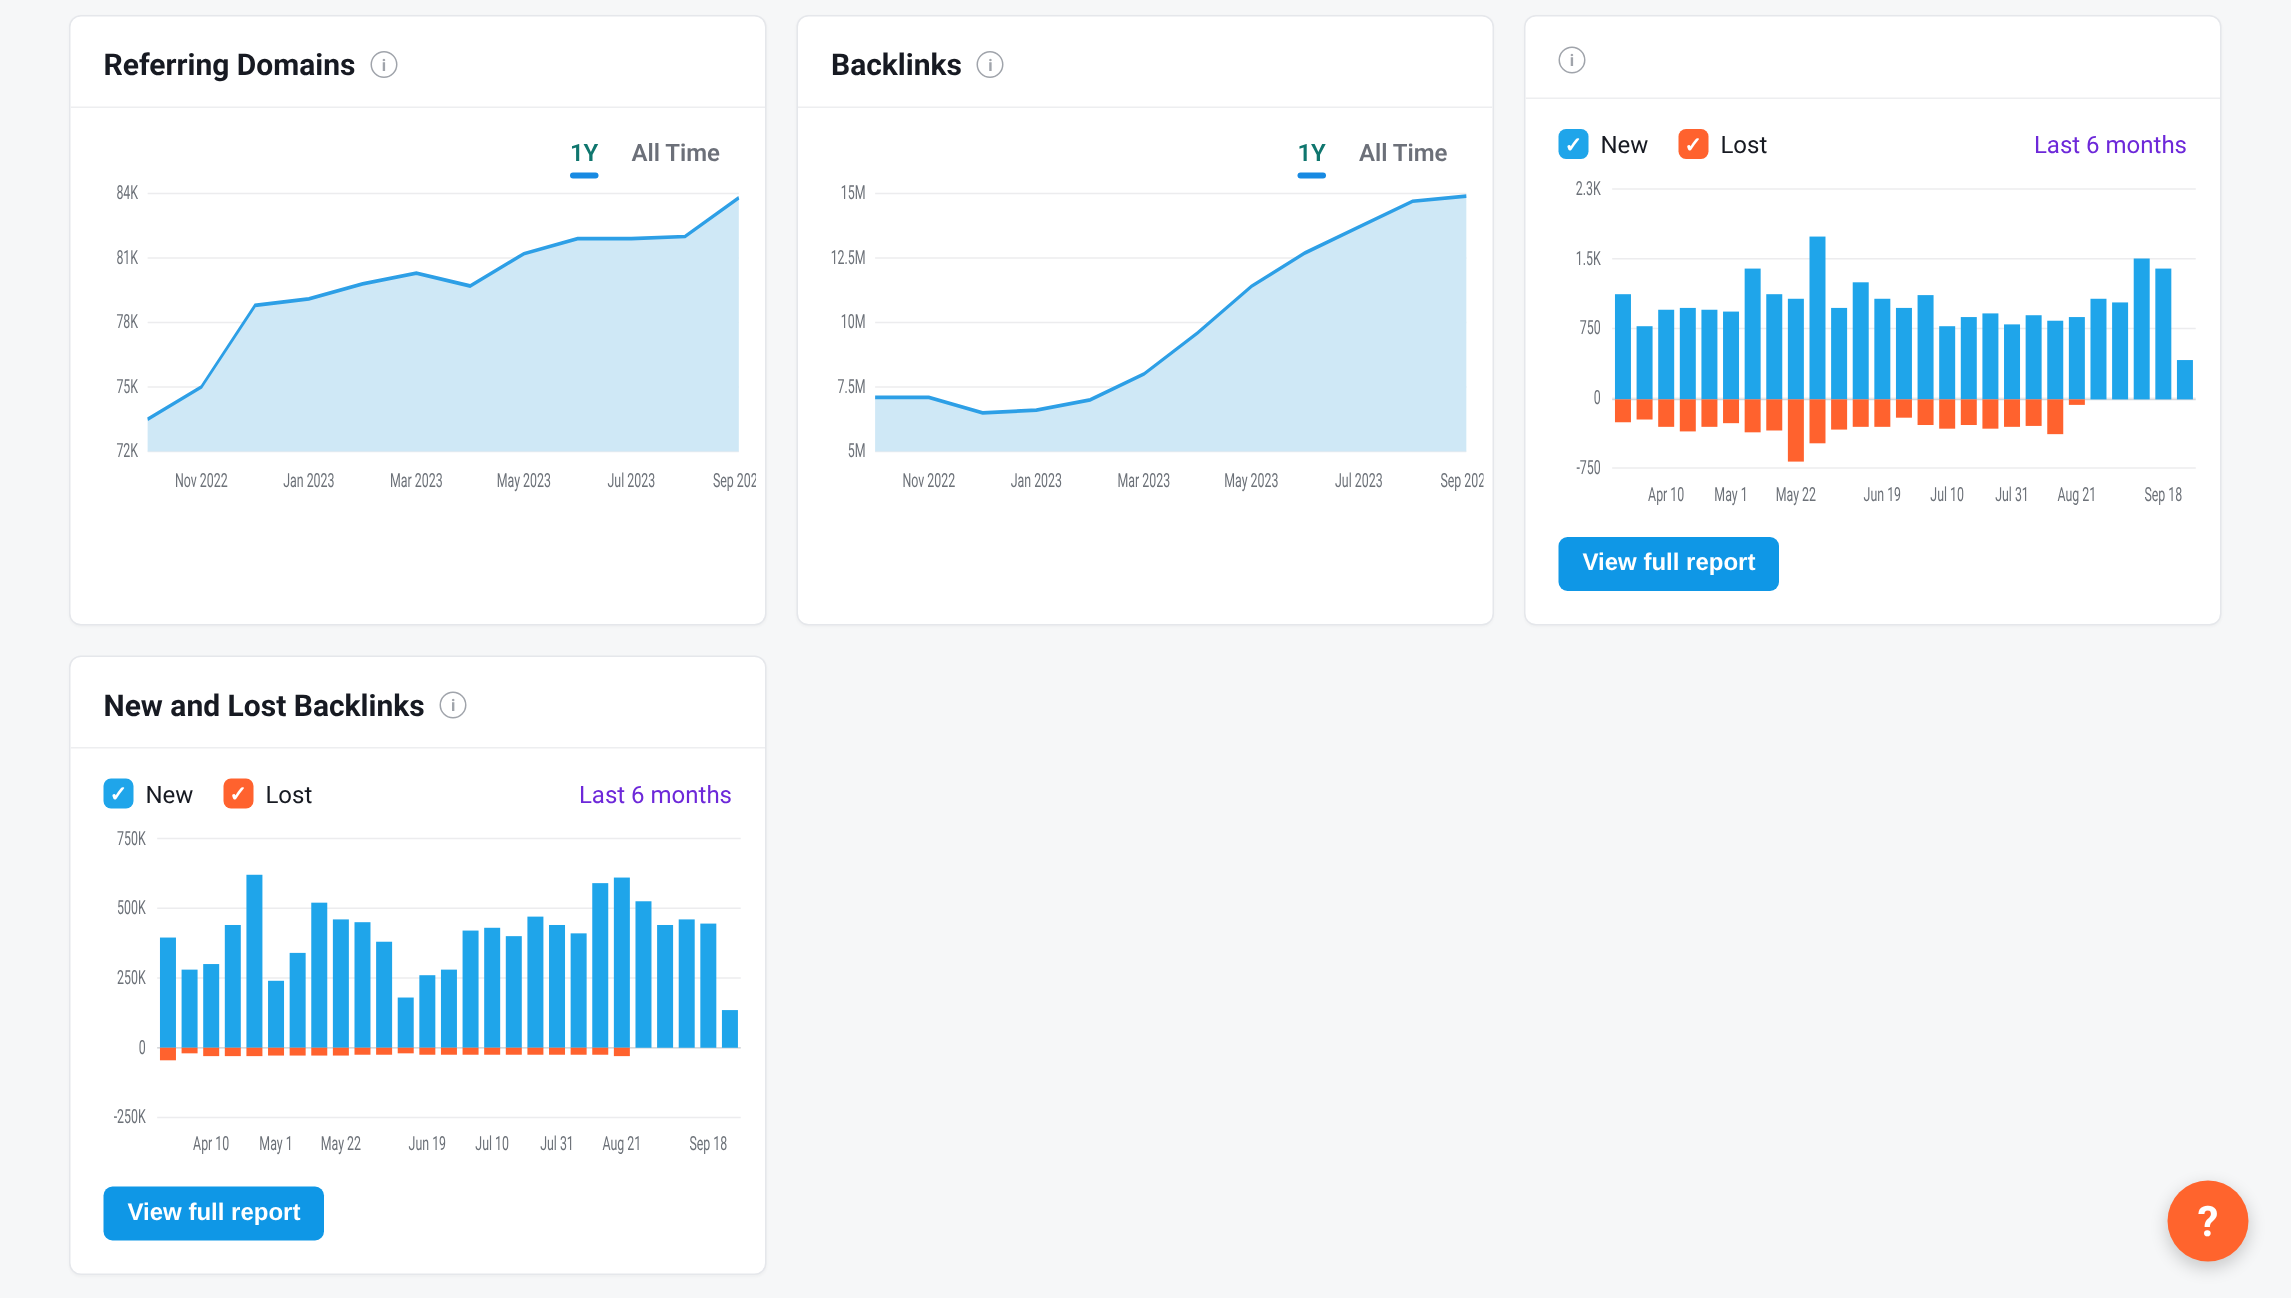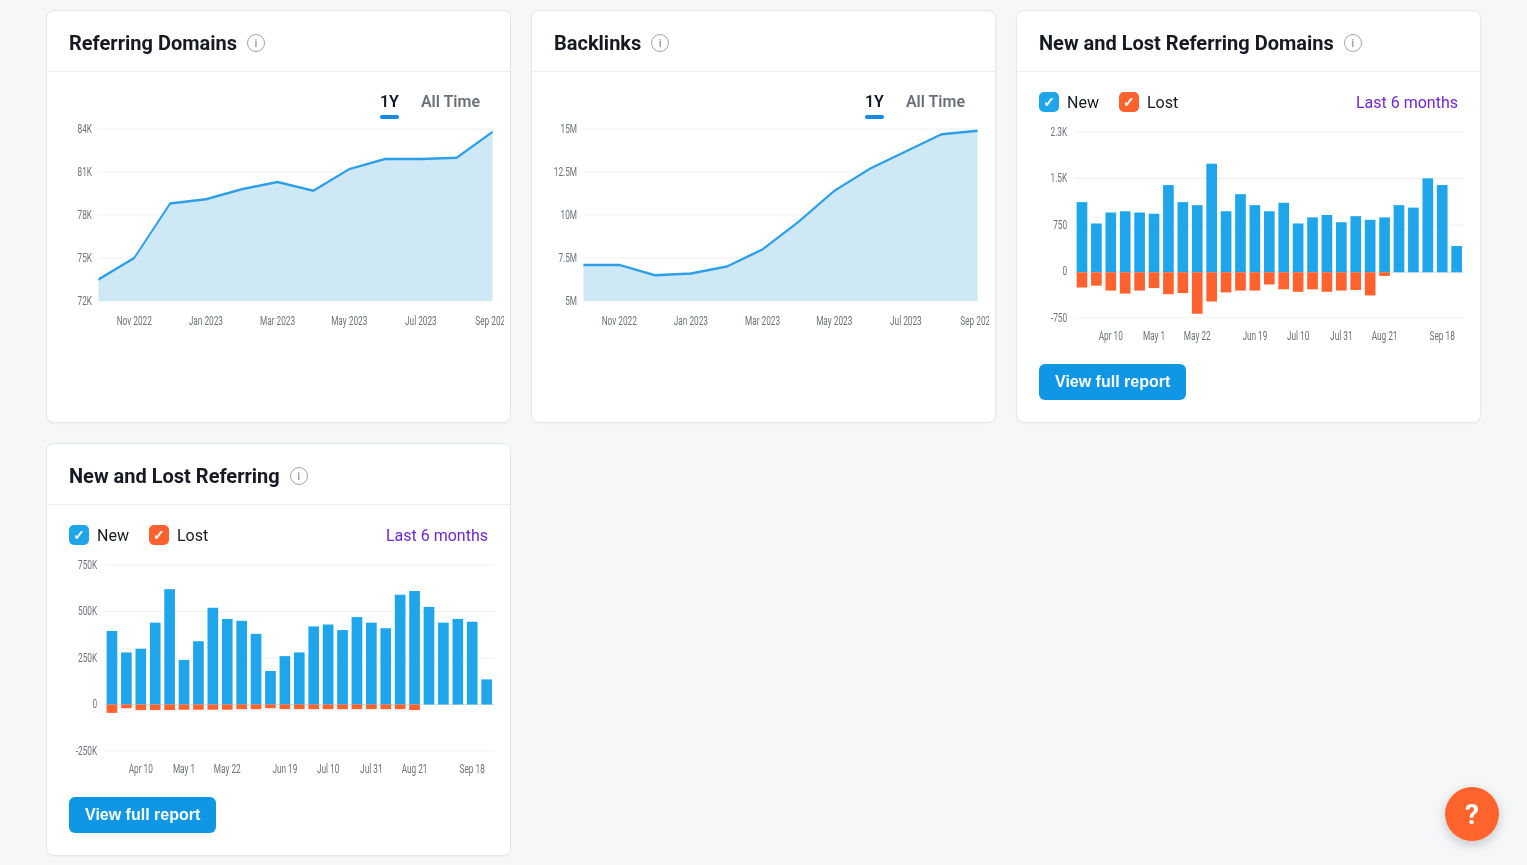--- a/index.html
+++ b/index.html
@@ -54,21 +54,21 @@
   .range-tabs {
     display: flex;
     gap: 22px;
     justify-content: flex-end;
     padding: 0 30px 10px 0;
     font-size: 16px;
     font-weight: 600;
     color: #6c7079;
   }
   .range-tab.active {
-    color: #0f172a;
+    color: #0f766e;
     position: relative;
   }
   .range-tab.active::after {
     content: "";
     position: absolute;
     left: 0; right: 0;
     bottom: -8px;
     height: 4px;
     border-radius: 2px;
     background: #188ae2;
@@ -214,21 +214,20 @@
           <text x="343.8181818181818" y="204" text-anchor="middle" class="x-tick" __text="Mar 2023">Mar 2023</text>
           <text x="456.54545454545456" y="204" text-anchor="middle" class="x-tick" __text="May 2023">May 2023</text>
           <text x="569.2727272727273" y="204" text-anchor="middle" class="x-tick" __text="Jul 2023">Jul 2023</text>
           <text x="682" y="204" text-anchor="middle" class="x-tick" __text="Sep 2023">Sep 2023</text>
         </svg>
     </div>
   </div>
 
   <div class="card">
     <div class="card-hd">
-      <span>New and Lost Referring Domains</span>
       <span class="info-icon">i</span>
     </div>
     <div class="legend-row">
       <span class="legend">
         <span class="legend-chk blue">✓</span>
         <span>New</span>
       </span>
       <span class="legend">
         <span class="legend-chk orange">✓</span>
         <span>Lost</span>
@@ -305,21 +304,21 @@
           <text x="491.3333333333333" y="214" text-anchor="middle" class="x-tick" __text="Jul 31">Jul 31</text>
           <text x="559.3333333333334" y="214" text-anchor="middle" class="x-tick" __text="Aug 21">Aug 21</text>
           <text x="650.0000000000001" y="214" text-anchor="middle" class="x-tick" __text="Sep 18">Sep 18</text>
         </svg>
     </div>
     <button class="btn">View full report</button>
   </div>
 
   <div class="card">
     <div class="card-hd">
-      <span>New and Lost Referring</span>
+      <span>New and Lost Backlinks</span>
       <span class="info-icon">i</span>
     </div>
     <div class="legend-row">
       <span class="legend">
         <span class="legend-chk blue">✓</span>
         <span>New</span>
       </span>
       <span class="legend">
         <span class="legend-chk orange">✓</span>
         <span>Lost</span>

